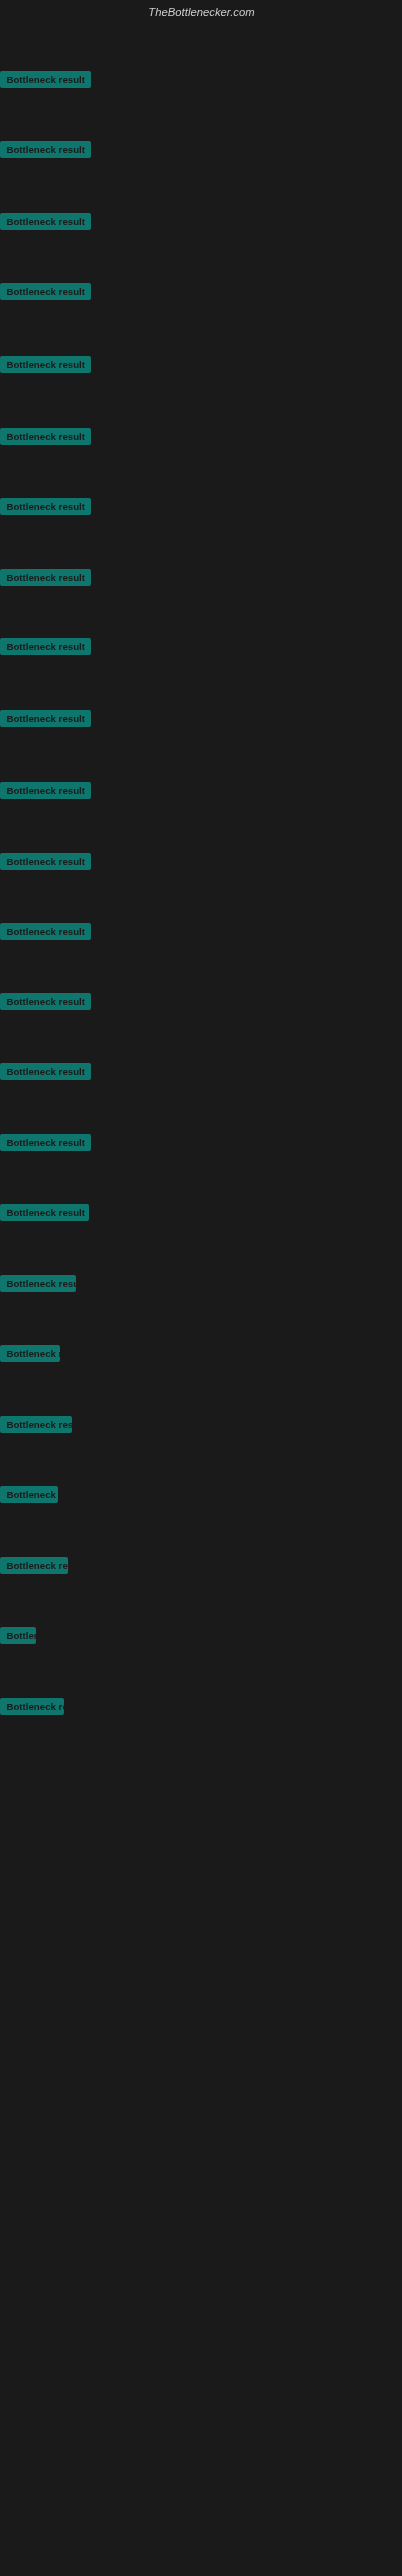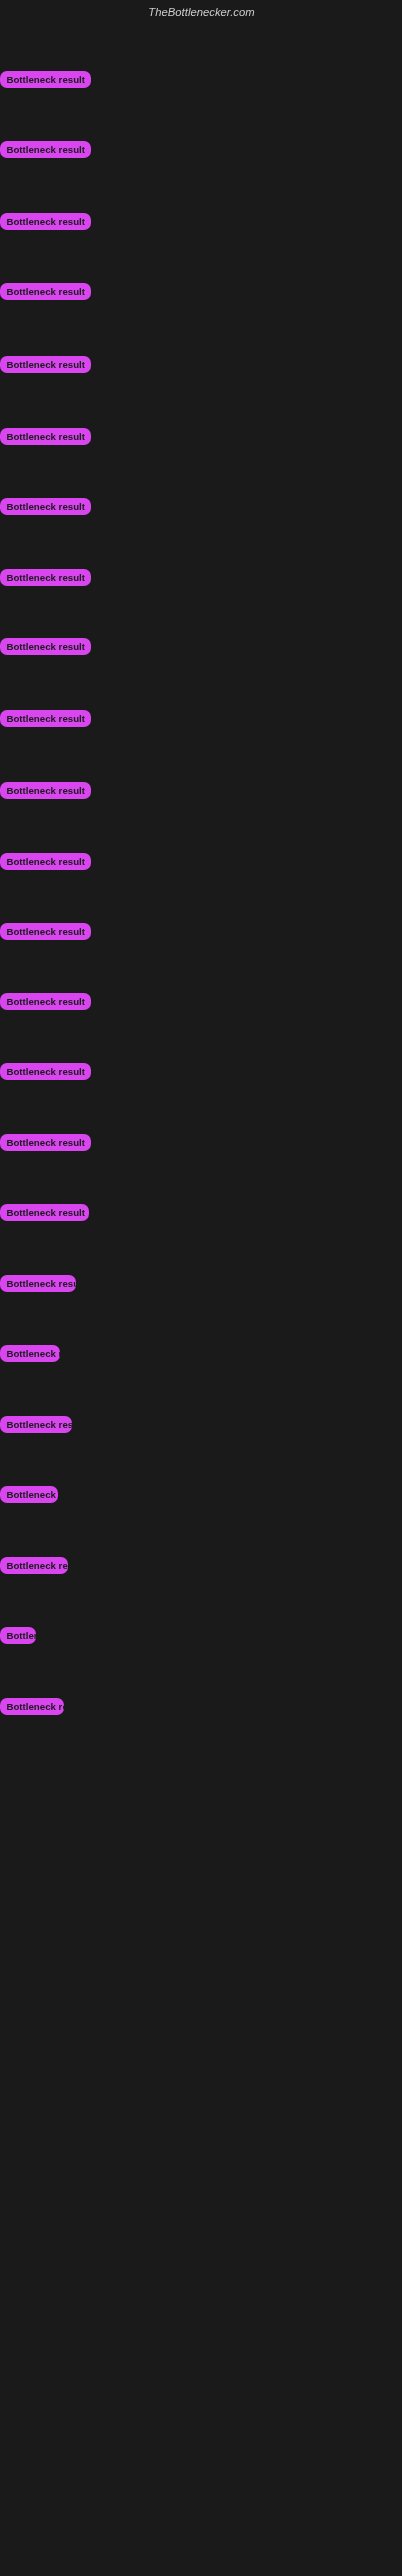--- a/index.html
+++ b/index.html
@@ -15,27 +15,27 @@
       position: relative;
     }
     .site-title {
       text-align: center;
       color: #cccccc;
       font-size: 11.3px;
       padding: 6.4px 0;
       font-style: italic;
     }
     .bottleneck-badge {
-      background-color: #d946ef;
+      background-color: #0f766e;
       color: #1a1a1a;
       font-size: 9.7px;
       font-weight: bold;
       padding: 3.2px 6.4px;
       display: inline-block;
-      border-radius: 7px;
+      border-radius: 2px;
       position: absolute;
       left: 0;
       white-space: nowrap;
       overflow: hidden;
     }
   </style>
 </head>
 <body>
 
 <div class="site-title">TheBottlenecker.com</div>

